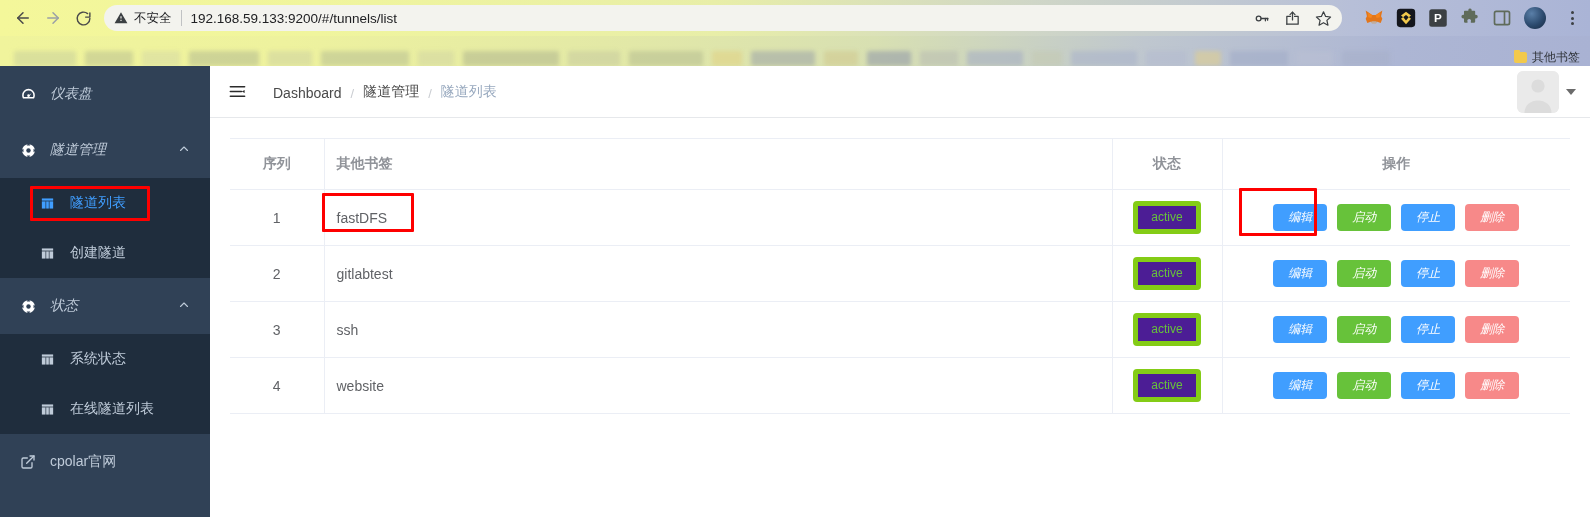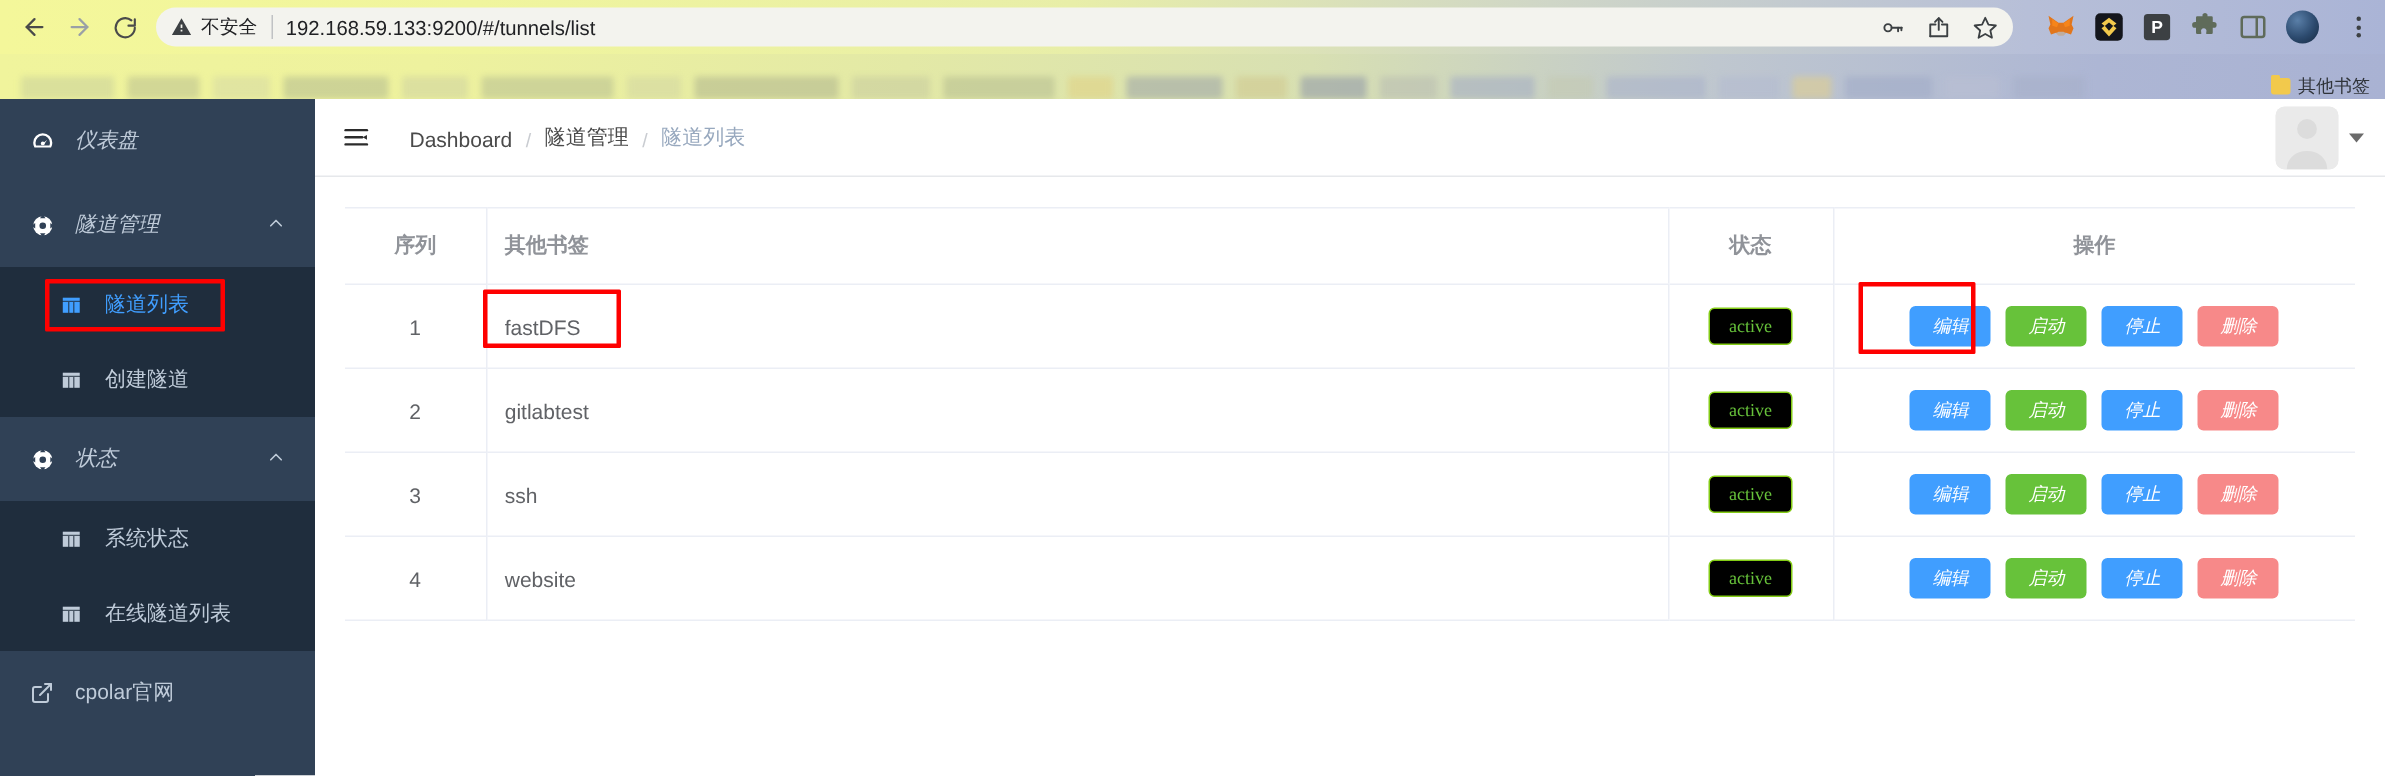--- a/index.html
+++ b/index.html
@@ -223,25 +223,24 @@
   
   .vline-seq { border-right: 1px solid #ebeef5; }
   .vline-status-l { border-left: 1px solid #ebeef5; }
   .vline-status-r { border-right: 1px solid #ebeef5; }
 
   .badge-active {
     display: inline-block;
     padding: 5px 13px;
     font-size: 12px;
     color: #67c23a;
-    background: #000000;
-    border: 1px solid #84cc16;
+    background: #4c1d95;
+    border: 5px solid #84cc16;
     border-radius: 4px;
     line-height: 1.1;
-    font-family: Liberation Serif, serif;
   }
 
   .ops { display: flex; align-items: center; justify-content: center; gap: 10px; }
   .btn {
     font-size: 12px;
     color: #ffffff;
     border: none;
     border-radius: 4px;
     padding: 7px 15px;
     cursor: pointer;

